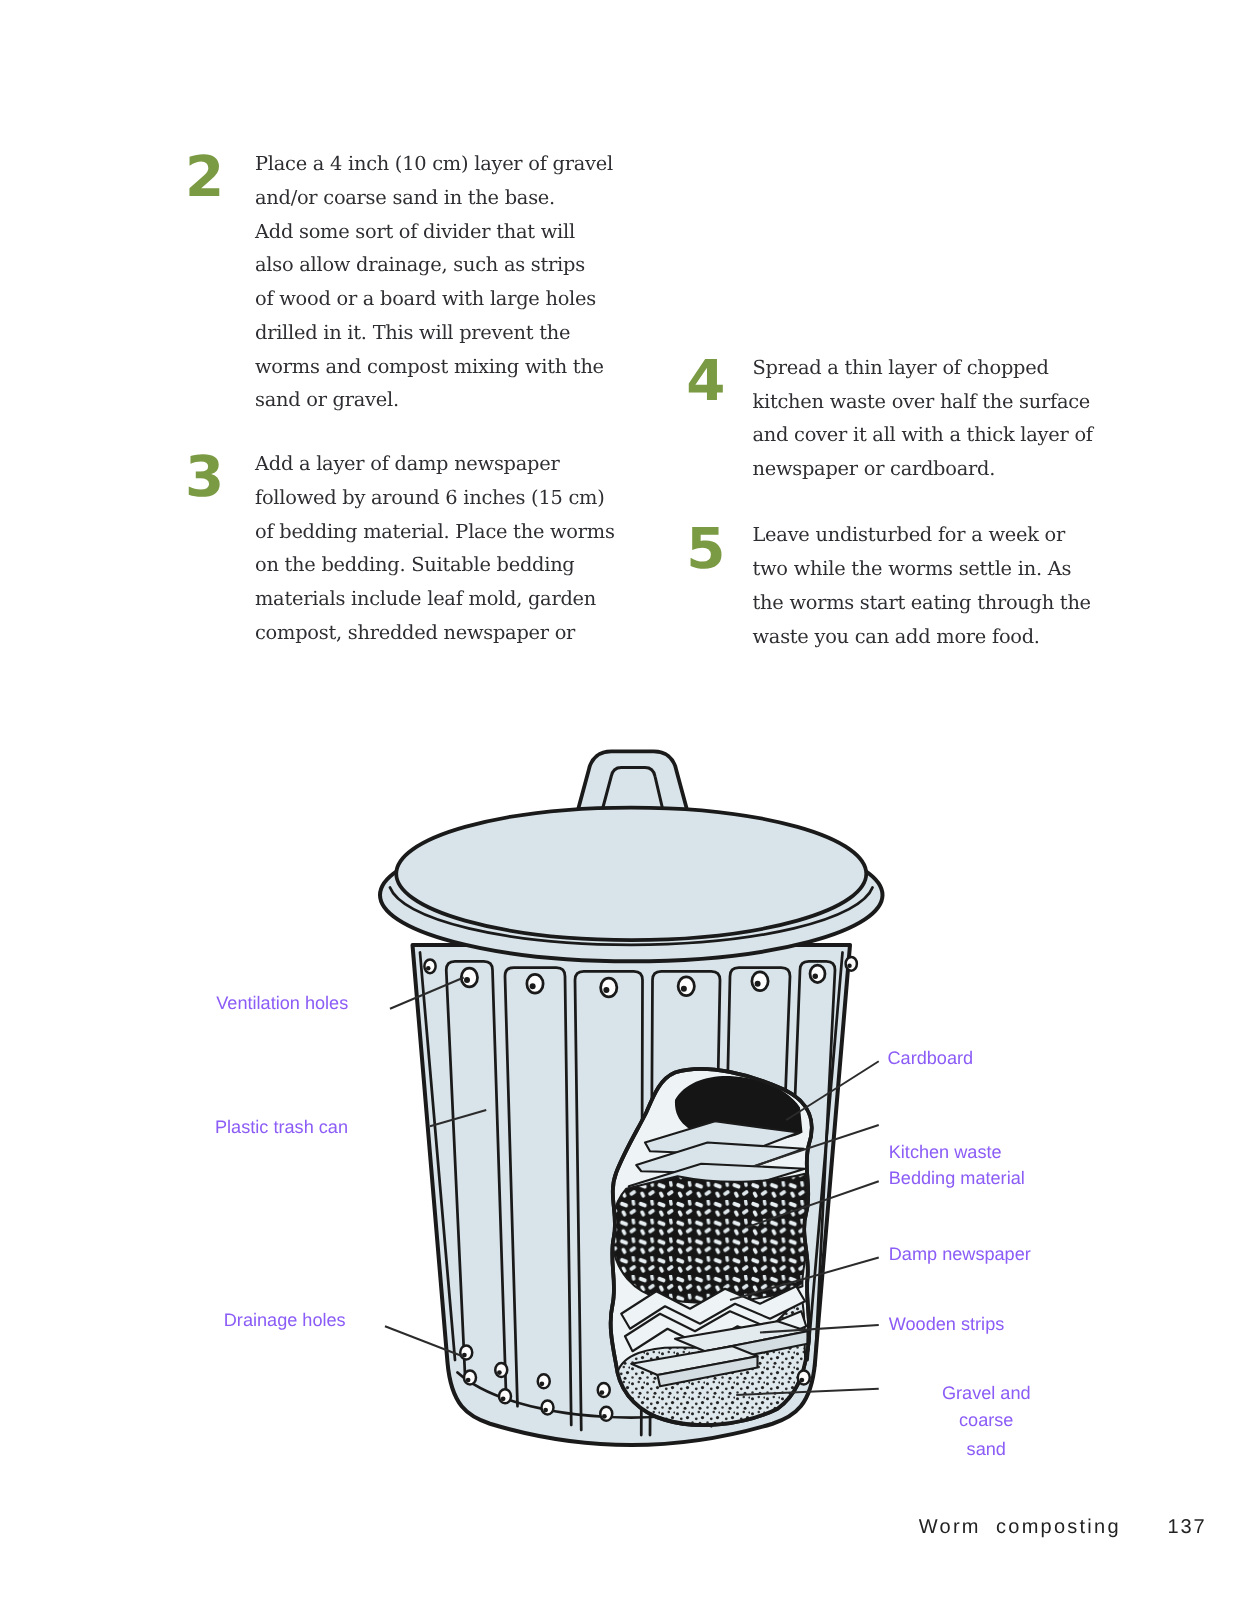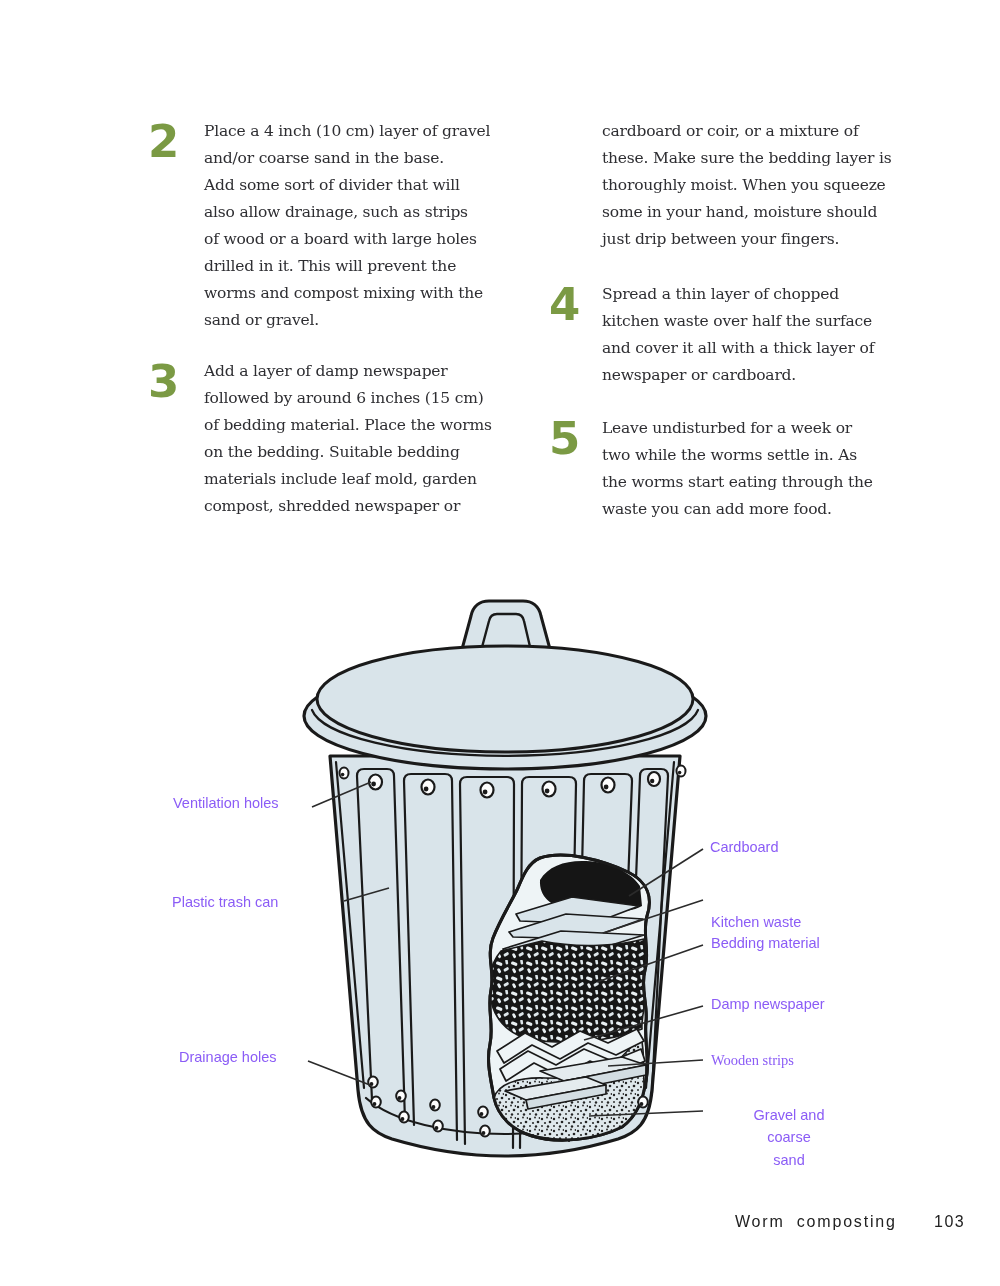--- a/index.html
+++ b/index.html
@@ -38,27 +38,20 @@
   <div class="step" style="left:148px;top:358px;">
     <div class="step-num">3</div>
     <div class="step-text">Add a layer of damp newspaper
 followed by around 6 inches (15 cm)
 of bedding material. Place the worms
 on the bedding. Suitable bedding
 materials include leaf mold, garden
 compost, shredded newspaper or</div>
   </div>
 
-  <div class="step" style="left:602px;top:118px;">
-    <div class="step-text">cardboard or coir, or a mixture of
-these. Make sure the bedding layer is
-thoroughly moist. When you squeeze
-some in your hand, moisture should
-just drip between your fingers.</div>
-  </div>
 
   <div class="step right-col" style="left:549px;top:281px;">
     <div class="step-num">4</div>
     <div class="step-text">Spread a thin layer of chopped
 kitchen waste over half the surface
 and cover it all with a thick layer of
 newspaper or cardboard.</div>
   </div>
 
   <div class="step right-col" style="left:549px;top:415px;">
@@ -254,20 +247,20 @@
     </g>
   </svg>
 
   <div class="dlabel" style="left:173px;top:792px;">Ventilation holes</div>
   <div class="dlabel" style="left:172px;top:891px;">Plastic trash can</div>
   <div class="dlabel" style="left:179px;top:1046px;text-align:right;">Drainage holes</div>
   <div class="dlabel" style="left:710px;top:836px;">Cardboard</div>
   <div class="dlabel" style="left:711px;top:887px;margin-top:24px;">Kitchen waste</div>
   <div class="dlabel" style="left:711px;top:932px;">Bedding material</div>
   <div class="dlabel" style="left:711px;top:993px;">Damp newspaper</div>
-  <div class="dlabel" style="left:711px;top:1049px;font-family:Liberation Serif, serif;">Wooden strips</div>
+  <div class="dlabel" style="left:711px;top:1049px;">Wooden strips</div>
   <div class="dlabel centered" style="left:730px;top:1104px;text-align:center;">Gravel and coarse
 sand</div>
 
   <div class="footer footer-title">Worm composting</div>
-  <div class="footer footer-page">103</div>
+  <div class="footer footer-page">137</div>
 
 </div>
 
 </body></html>

